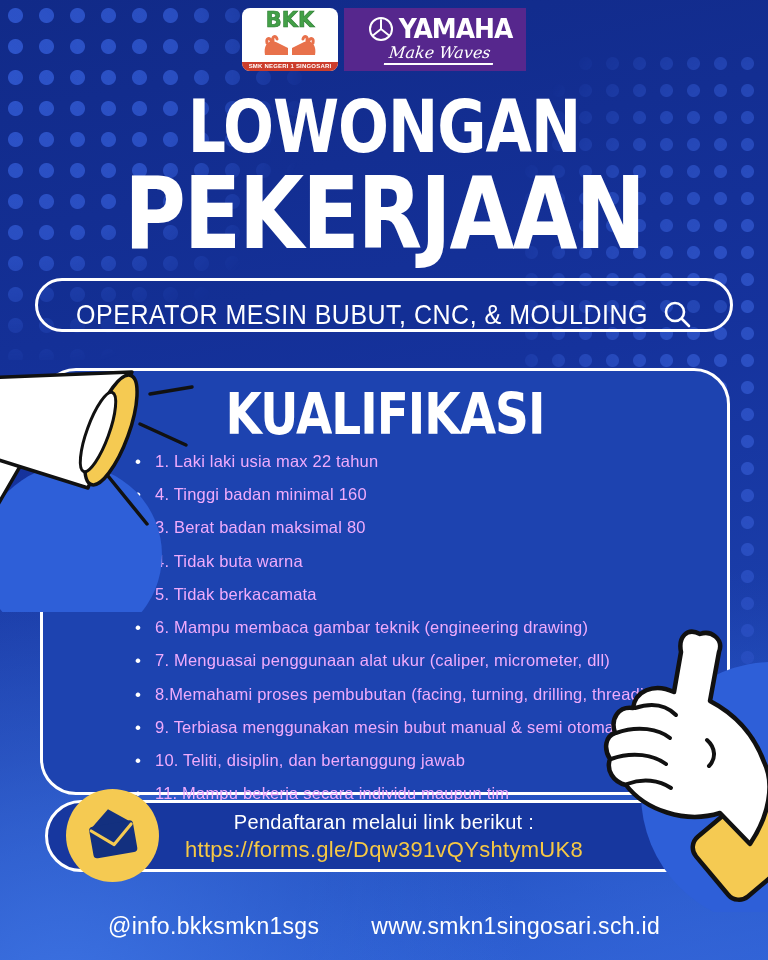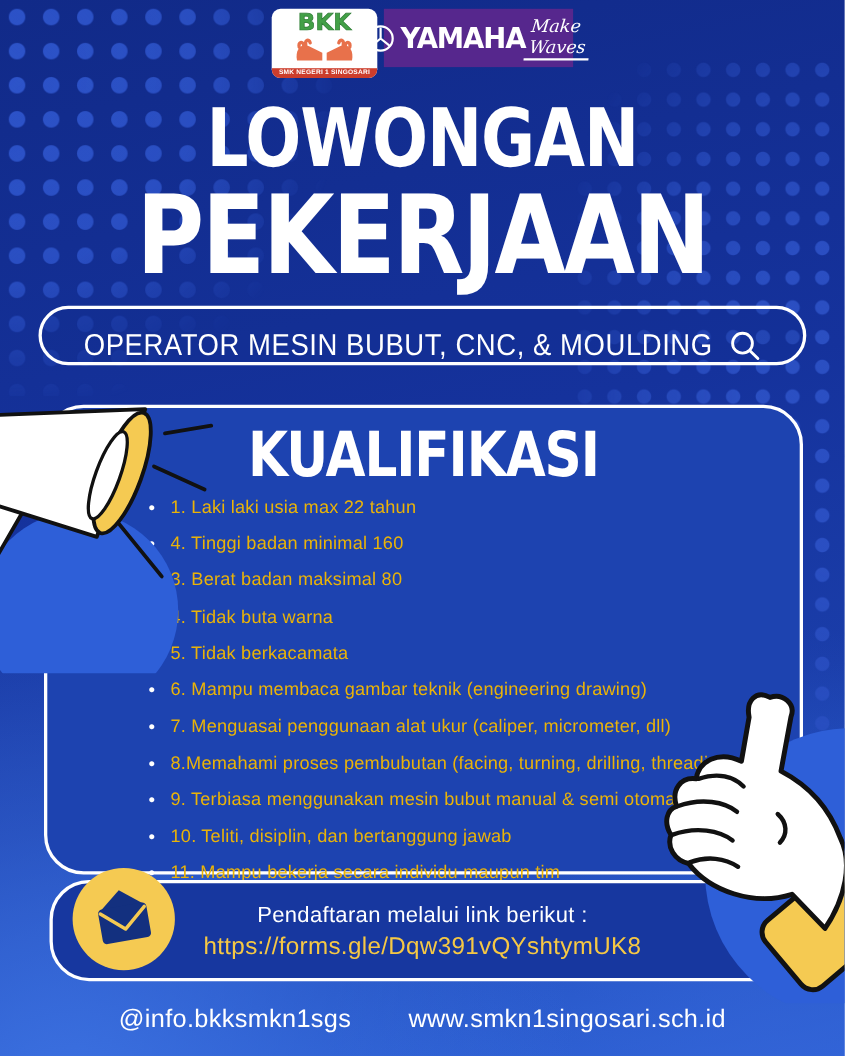--- a/index.html
+++ b/index.html
@@ -22,21 +22,21 @@
     background-size:27px 27px;
     -webkit-mask-image:radial-gradient(ellipse at 105% 45%,#000 28%,rgba(0,0,0,.7) 55%,transparent 80%);
             mask-image:radial-gradient(ellipse at 105% 45%,#000 28%,rgba(0,0,0,.7) 55%,transparent 80%);}
 
   
   .logo-row{position:absolute;top:8px;left:0;width:768px;display:flex;justify-content:center;align-items:flex-start;gap:6px;z-index:6;}
   .bkk-logo{width:96px;height:63px;background:#fff;border-radius:8px;display:flex;flex-direction:column;align-items:center;justify-content:space-between;overflow:hidden;}
   .bkk-title{font-family:"DejaVu Sans",sans-serif;font-weight:bold;font-size:21px;line-height:20px;color:#43a047;-webkit-text-stroke:.6px #2c7a33;margin-top:2px;}
   .bkk-hands{margin-top:-3px;}
   .bkk-banner{width:100%;background:#cc3d2c;color:#fff;font-size:6px;font-weight:bold;text-align:center;line-height:9px;letter-spacing:.2px;}
-  .yamaha-logo{width:172px;height:53px;background:#56278d;display:flex;flex-direction:row;align-items:center;justify-content:center;}
+  .yamaha-logo{width:172px;height:63px;background:#56278d;display:flex;flex-direction:column;align-items:center;justify-content:center;padding-left:10px;}
   .yamaha-top{display:flex;align-items:center;gap:5px;}
   .yamaha-brand{color:#fff;font-family:"DejaVu Sans",sans-serif;font-weight:bold;font-size:25px;letter-spacing:-1px;transform:scaleY(1.05);}
   .yamaha-tagline{color:#fff;font-family:"DejaVu Serif",serif;font-style:italic;font-size:16px;margin-top:-1px;border-bottom:2px solid #fff;padding:0 4px 1px 4px;transform:skewX(-6deg);}
 
   
   .title1{position:absolute;top:84px;left:0;width:768px;text-align:center;color:#fff;
     font-family:"DejaVu Sans",sans-serif;font-weight:bold;font-size:60px;letter-spacing:-1px;
     transform:scaleY(1.22);transform-origin:top center;z-index:6;}
   .title2{position:absolute;top:156px;left:0;width:768px;text-align:center;color:#fff;
     font-family:"DejaVu Sans",sans-serif;font-weight:bold;font-size:84px;letter-spacing:-2px;
@@ -47,26 +47,26 @@
     background:rgba(17,42,140,.25);display:flex;align-items:flex-end;justify-content:center;gap:14px;z-index:6;box-sizing:border-box;}
   .search-pill span{color:#fff;font-size:25px;letter-spacing:.5px;white-space:nowrap;transform:scaleY(1.1);}
 
   
   .qual-card{position:absolute;left:40px;top:368px;width:690px;height:427px;background:#1d43b0;
     border:3px solid #fff;border-radius:36px;box-sizing:border-box;z-index:2;}
   .qual-heading{position:absolute;top:10px;left:0;width:100%;text-align:center;color:#fff;
     font-family:"DejaVu Sans",sans-serif;font-weight:bold;font-size:47px;letter-spacing:-1px;
     transform:scaleY(1.2);transform-origin:top center;margin:0;}
   .qual-list{position:absolute;top:78px;left:92px;width:566px;margin:0;padding:0;list-style:none;}
-  .qual-list li{position:relative;color:#eab308;font-size:16.5px;line-height:1.56;margin-bottom:7.5px;padding-left:20px;letter-spacing:.2px;}
+  .qual-list li{position:relative;color:#f0abfc;font-size:16.5px;line-height:1.56;margin-bottom:7.5px;padding-left:20px;letter-spacing:.2px;}
   .qual-list li::before{content:"•";position:absolute;left:0;top:0;color:#fff;font-size:17px;}
   .qual-list li:nth-child(8){text-align:justify;}
 
   
-  .link-pill{position:absolute;left:45px;top:800px;width:678px;height:92px;border:3px solid #fff;border-radius:36px;
+  .link-pill{position:absolute;left:45px;top:800px;width:678px;height:72px;border:3px solid #fff;border-radius:36px;
     background:#17379f;box-sizing:border-box;display:flex;flex-direction:column;align-items:center;justify-content:center;z-index:4;}
   .link-label{color:#fff;font-size:20px;margin:0;line-height:27px;letter-spacing:.3px;}
   .link-url{color:#f6c844;font-size:22px;text-decoration:none;line-height:28px;letter-spacing:.3px;cursor:pointer;text-align:center;}
   .env-circle{position:absolute;left:66px;top:789px;width:93px;height:93px;background:#f5ca52;border-radius:50%;
     display:flex;align-items:center;justify-content:center;z-index:5;}
 
   
   .footer{position:absolute;left:0;top:913px;width:768px;display:flex;justify-content:center;gap:52px;z-index:6;}
   .footer span{color:#fff;font-size:23px;letter-spacing:.3px;cursor:pointer;}
 

